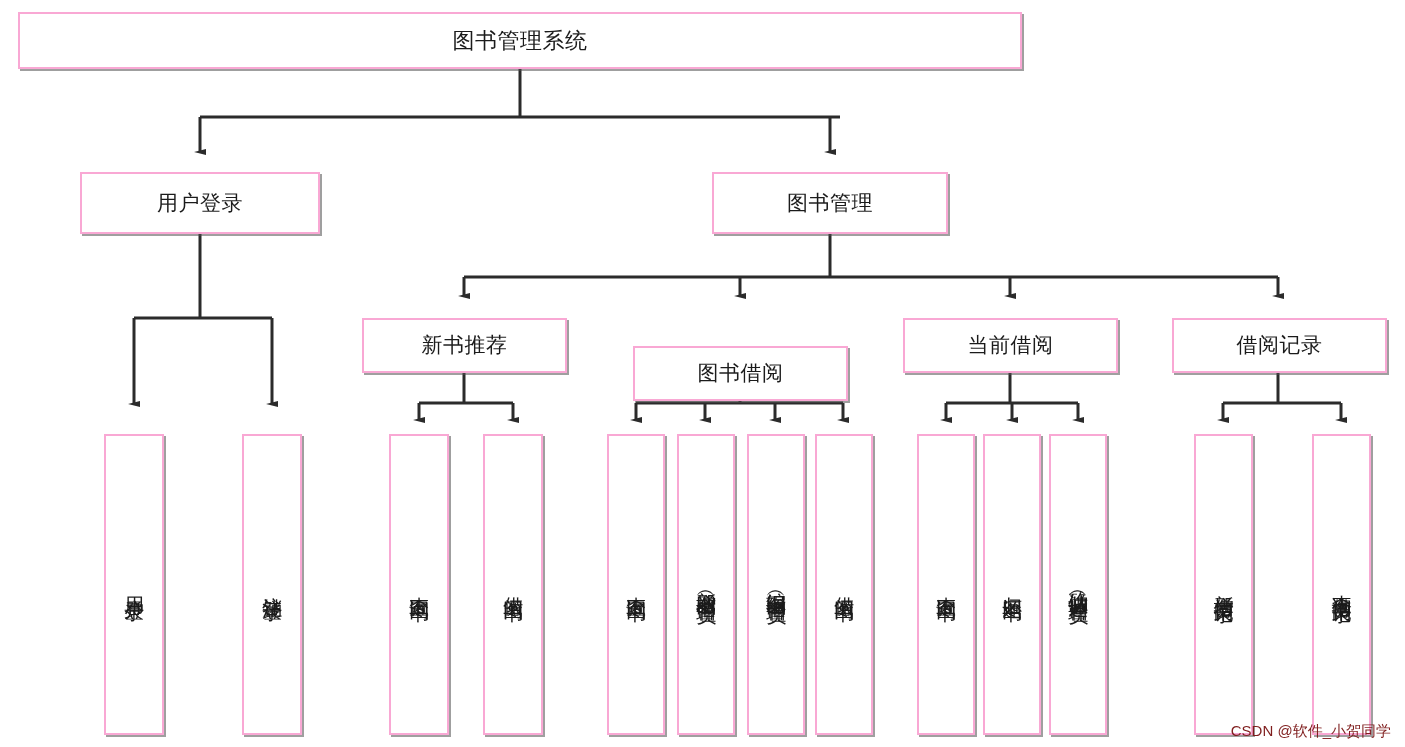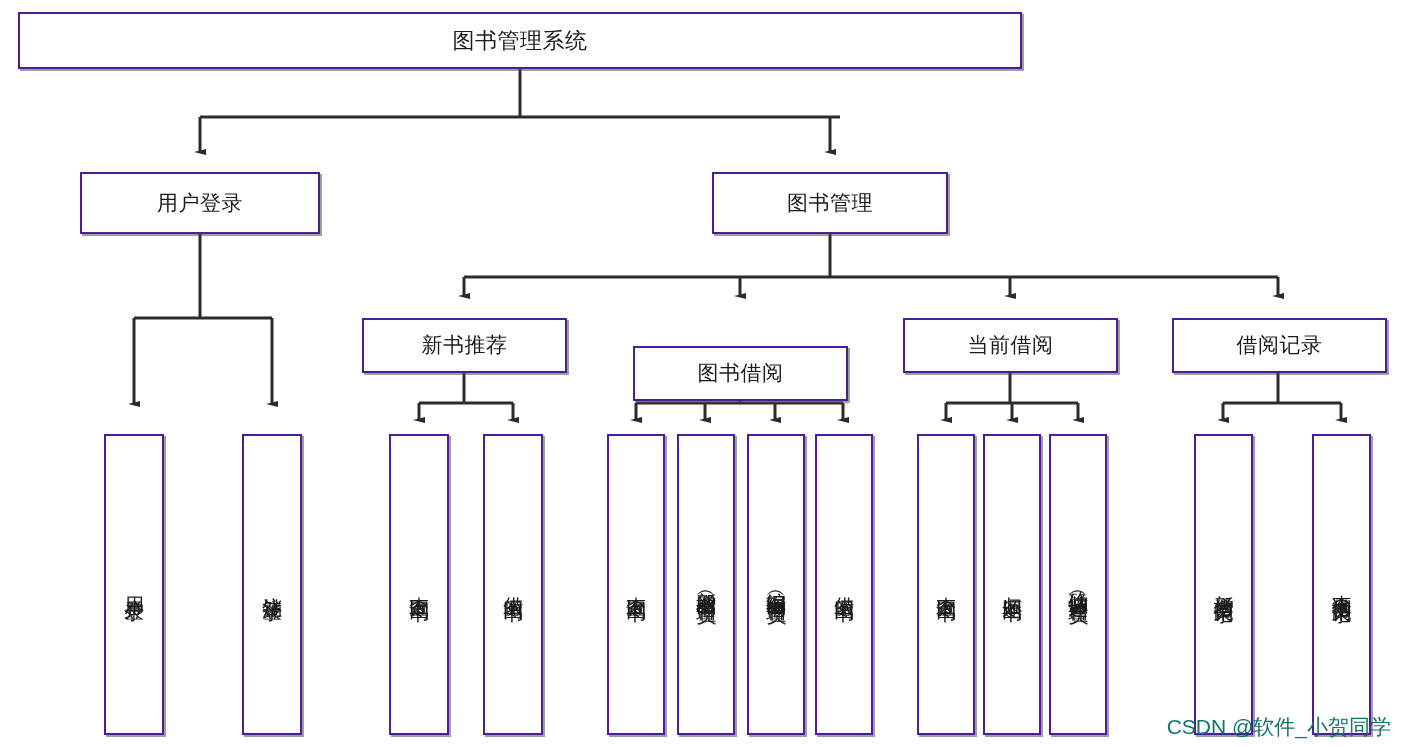--- a/index.html
+++ b/index.html
@@ -21,21 +21,21 @@
     position: absolute;
     left: 0;
     top: 0;
     width: 1405px;
     height: 747px;
   }
   .node-box {
     position: absolute;
     box-sizing: border-box;
     background: #ffffff;
-    border: 2px solid #4c1d95;
+    border: 2px solid #f9a8d4;
     box-shadow: 2px 2px 0 0 rgba(80,80,80,0.55);
     display: flex;
     align-items: center;
     justify-content: center;
   }
   .node-label {
     color: #1b1b1b;
     font-size: 21px;
     line-height: 1.18;
     letter-spacing: 0.5px;
@@ -47,22 +47,22 @@
     text-orientation: upright;
     white-space: nowrap;
     letter-spacing: 2px;
     font-size: 20px;
   }
   .node-box.root .node-label { font-size: 22px; }
   #watermark {
     position: absolute;
     right: 14px;
     bottom: 6px;
-    font-size: 21px;
-    color: #0f766e;
+    font-size: 15px;
+    color: #7f1d1d;
     white-space: nowrap;
     pointer-events: none;
   }
 </style>
 </head>
 <body>
 
 <div id="stage">
 
   <svg id="diagram-svg" viewBox="0 0 1405 747" xmlns="http://www.w3.org/2000/svg">

